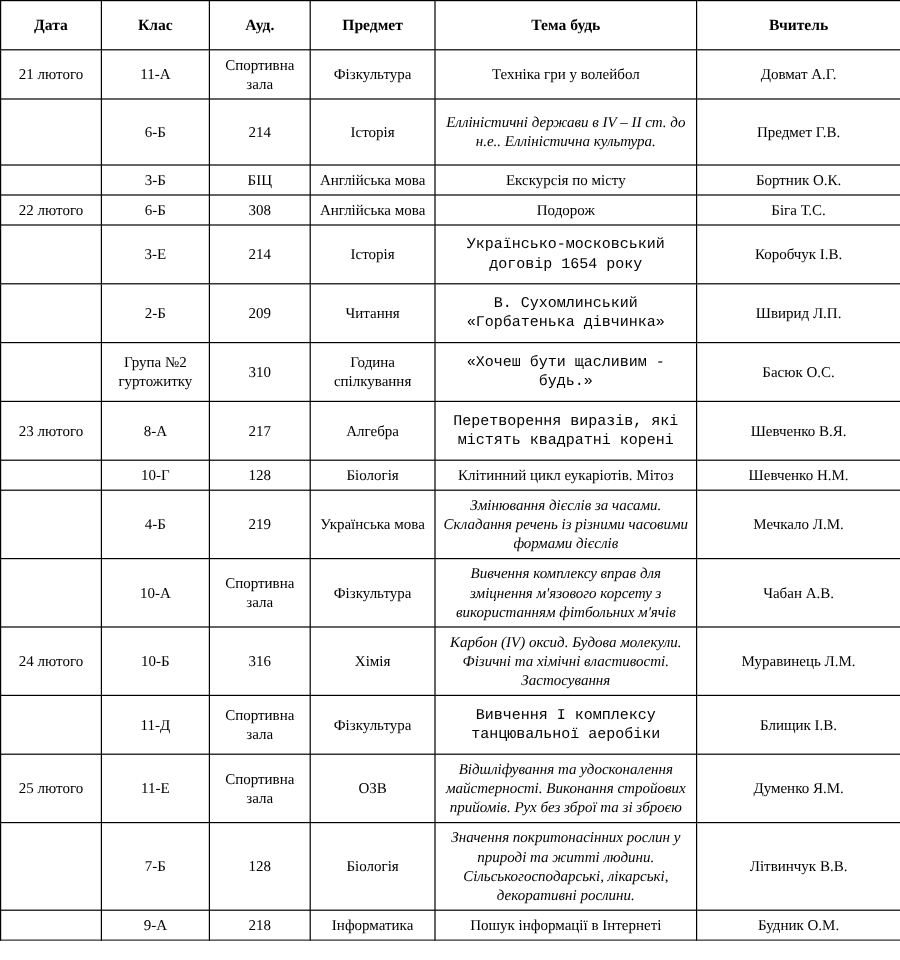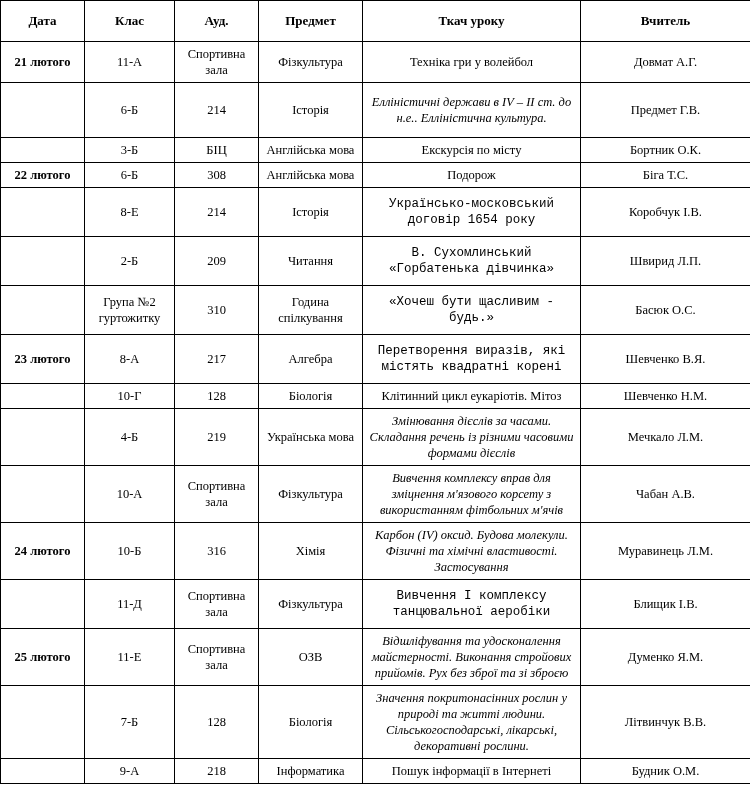--- a/index.html
+++ b/index.html
@@ -37,21 +37,21 @@
     font-size: 12.5px;
     line-height: 1.28;
   }
   table.schedule thead th {
     font-weight: bold;
     font-size: 13px;
     padding: 6px 4px;
     height: 28px;
   }
   td.date-cell {
-    font-weight: bold;
+    font-weight: normal;
     font-size: 12.5px;
     vertical-align: top;
     padding-top: 6px;
   }
   td.topic-cell {
     padding-left: 8px;
     padding-right: 8px;
   }
   td.tall-1 { height: 40px; font-family: Liberation Mono, monospace; }
   td.tall-2 { height: 46px; font-style: italic; }
@@ -68,21 +68,21 @@
       <col class="c-subject">
       <col class="c-topic">
       <col class="c-teacher">
     </colgroup>
     <thead>
       <tr>
         <th>Дата</th>
         <th>Клас</th>
         <th>Ауд.</th>
         <th>Предмет</th>
-        <th>Ткач уроку</th>
+        <th>Тема будь</th>
         <th>Вчитель</th>
       </tr>
     </thead>
     <tbody>
       <tr>
         <td class="date-cell">21 лютого</td>
         <td>11-А</td>
         <td>Спортивна зала</td>
         <td>Фізкультура</td>
         <td class="topic-cell">Техніка гри у волейбол</td>
@@ -107,21 +107,21 @@
       <tr>
         <td class="date-cell">22 лютого</td>
         <td>6-Б</td>
         <td>308</td>
         <td>Англійська мова</td>
         <td class="topic-cell">Подорож</td>
         <td>Бігa Т.С.</td>
       </tr>
       <tr>
         <td class="date-cell"></td>
-        <td>8-Е</td>
+        <td>3-Е</td>
         <td>214</td>
         <td>Історія</td>
         <td class="topic-cell tall-1">Українсько-московський договір 1654 року</td>
         <td>Коробчук І.В.</td>
       </tr>
       <tr>
         <td class="date-cell"></td>
         <td>2-Б</td>
         <td>209</td>
         <td>Читання</td>

